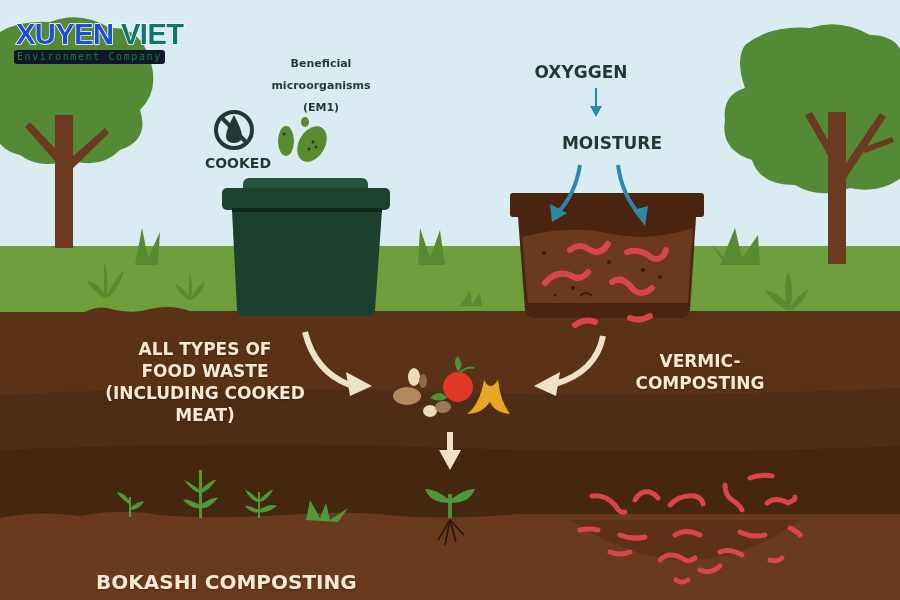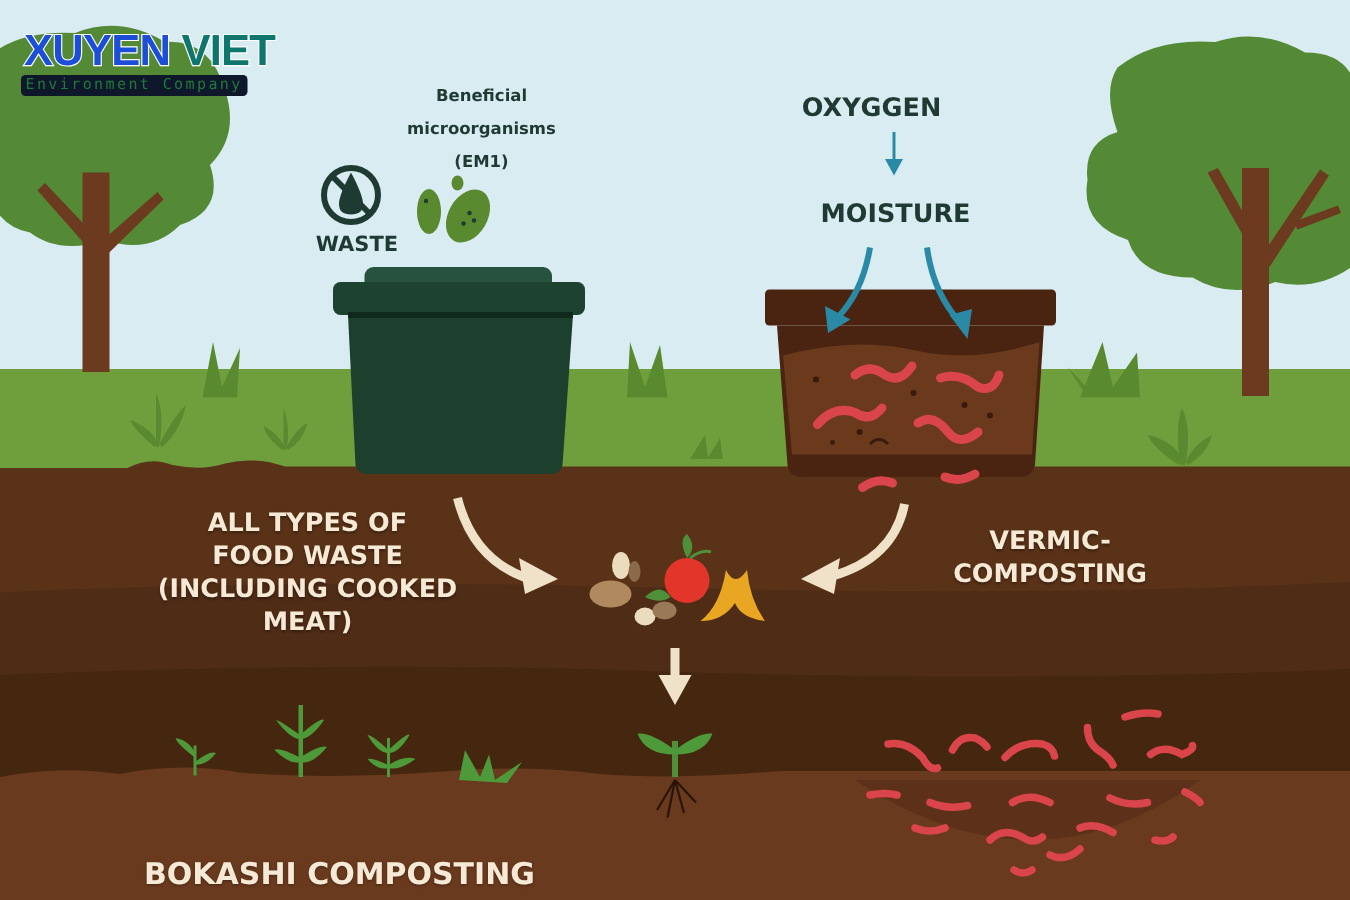--- a/index.html
+++ b/index.html
@@ -205,24 +205,24 @@
     <div class="logo-main"><span class="logo-xuyen">XUYEN</span> <span class="logo-viet">VIET</span></div>
     <div class="logo-sub">Environment Company</div>
   </div>
 
   <div class="txt dark" style="left:236px; top:41px; width:170px; font-size:11px; line-height:22px;margin-top:12px;">
     <div>Beneficial</div>
     <div>microorganisms</div>
     <div>(EM1)</div>
   </div>
 
-  <div class="txt dark" style="left:203px; top:155px; width:70px; font-size:14px;">WASTE</div>
+  <div class="txt dark" style="left:203px; top:155px; width:70px; font-size:14px;">COOKED</div>
 
   <div class="txt dark" style="left:516px; top:62px; width:130px; font-size:17px;">OXYGGEN</div>
-  <div class="txt dark" style="left:532px; top:133px; width:130px; font-size:17px;">MOISTURE</div>
+  <div class="txt dark" style="left:532px; top:133px; width:130px; font-size:17px;text-align:right;">MOISTURE</div>
 
   <div class="txt light" style="left:620px; top:350px; width:160px; font-size:17px; line-height:22px;">
     <div>VERMIC-</div>
     <div>COMPOSTING</div>
   </div>
 
   <div class="txt light" style="left:92px; top:338px; width:226px; font-size:17px; line-height:22px; font-weight:bold;">
     <div>ALL TYPES OF</div>
     <div>FOOD WASTE</div>
     <div>(INCLUDING COOKED</div>

